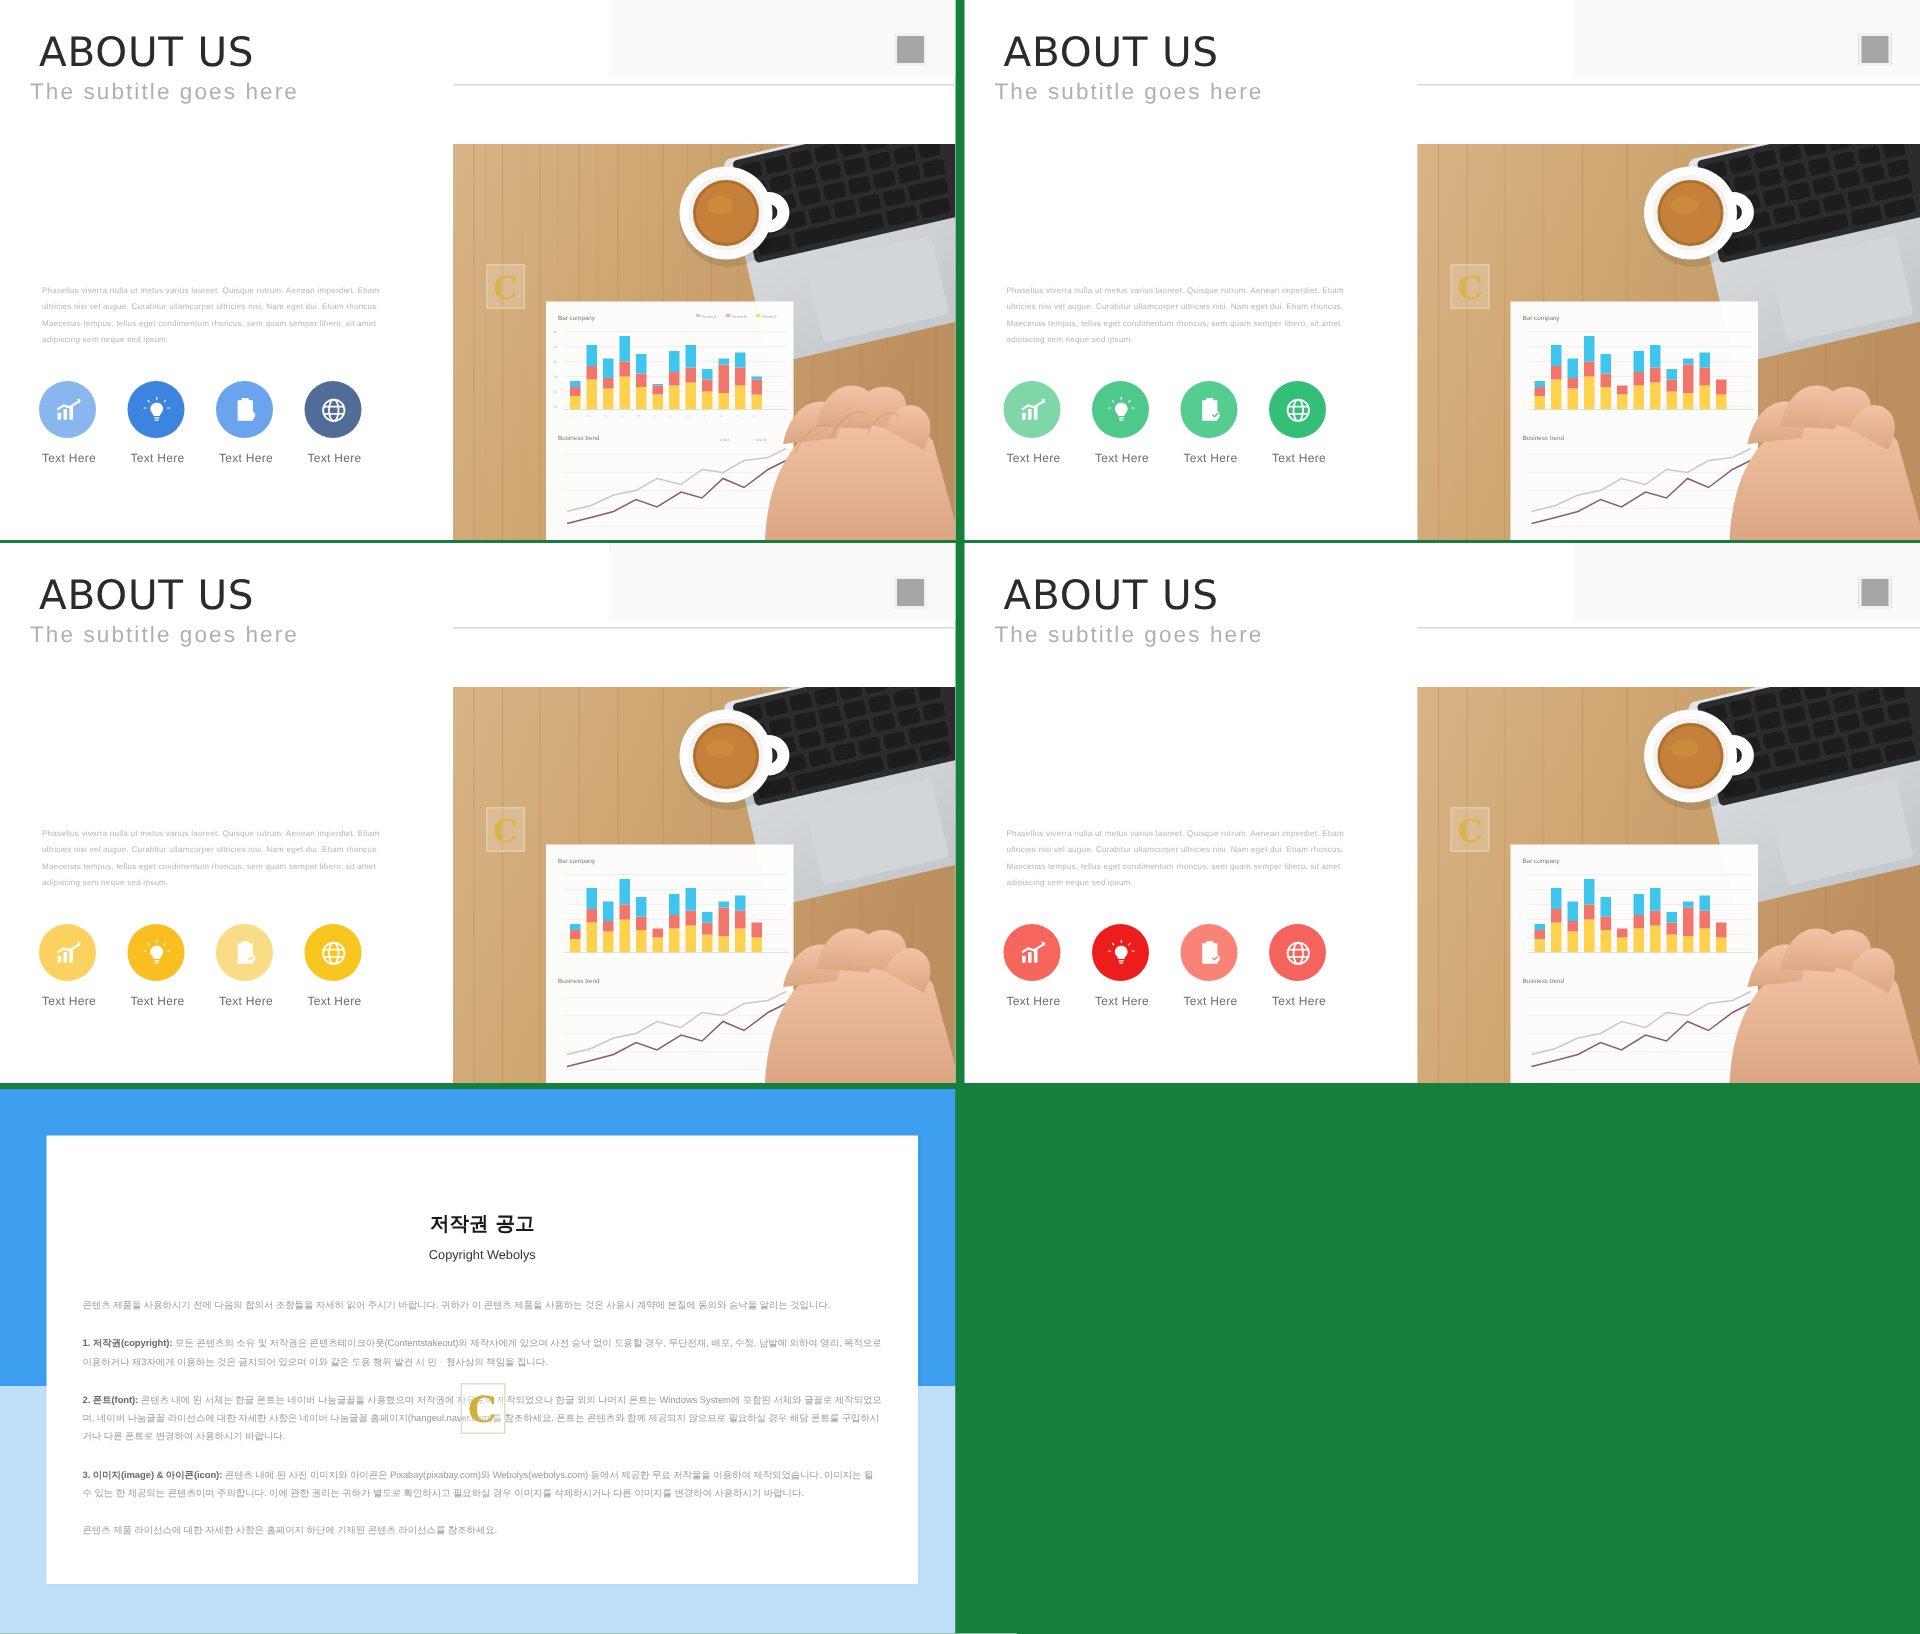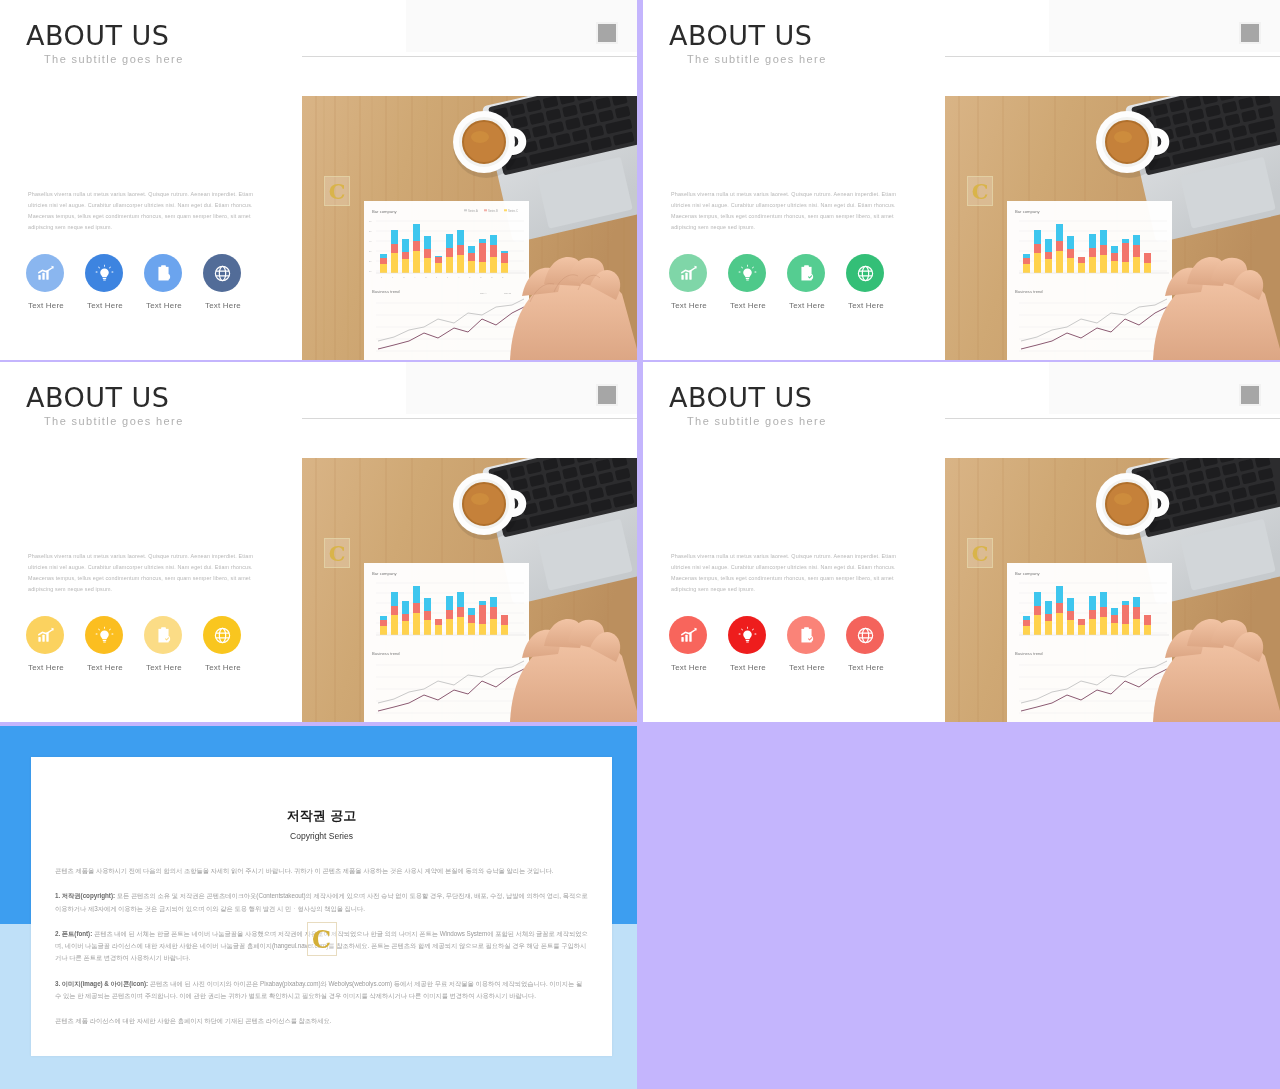--- a/index.html
+++ b/index.html
@@ -37,22 +37,22 @@
     background: #a6a6a6;
     border: 2px solid #f2f2f2;
   }
   .slide-title {
     position: absolute; left: 26px; top: 20px;
     font-size: 27px; letter-spacing: .5px;
     color: #2b2b2b; font-weight: 400;
     font-family: "DejaVu Sans", sans-serif;
   }
   .slide-sub {
-    position: absolute; left: 44px; top: 53px;
-    font-size: 11px; letter-spacing: 1.4px;
+    position: absolute; left: 20px; top: 53px;
+    font-size: 15px; letter-spacing: 1.4px;
     color: #b0b0b0; font-weight: 400;
   }
 
   
   .body-copy {
     position: absolute; left: 28px; top: 189px; width: 243px;
     font-size: 5.4px; line-height: 2.05;
     color: #b7b7b7; letter-spacing: .15px;
     text-align: left;
   }
@@ -122,21 +122,21 @@
     border: 1px solid rgba(230,215,170,.7);
     display: flex; align-items: center; justify-content: center;
     font-family: "DejaVu Serif", serif;
     font-size: 21px; font-weight: bold; color: #d9b44a;
     background: rgba(255,255,255,.18);
   }
 </style>
 </head>
 <body style="background: rgb(236, 239, 241);">
 
-<div class="canvas" style="background: #c4b5fd;">
+<div class="canvas" style="background: #15803d;">
 
   <div class="slide slide-1">
     <div class="hdr-band"></div>
     <div class="hdr-rule"></div>
     <div class="ph-square"></div>
     <div class="slide-title">ABOUT US</div>
     <div class="slide-sub">The  subtitle  goes  here</div>
     <div class="body-copy">Phasellus viverra nulla ut metus varius laoreet. Quisque rutrum. Aenean imperdiet. Etiam ultricies nisi vel augue. Curabitur ullamcorper ultricies nisi. Nam eget dui. Etiam rhoncus. Maecenas tempus, tellus eget condimentum rhoncus, sem quam semper libero, sit amet adipiscing sem neque sed ipsum.</div>
     <div class="icon-row">
       <div class="icon-cell">
@@ -944,21 +944,21 @@
       </svg>
       <div class="photo-watermark">C</div>
     </div>
   </div>
 
   <div class="slide-5">
     <div class="frame-bot" style="background: rgb(191, 224, 248);"></div>
     <div class="frame-top" style="background: rgb(61, 158, 240);"></div>
     <div class="paper">
       <div class="cr-title">저작권 공고</div>
-      <div class="cr-subtitle">Copyright Series</div>
+      <div class="cr-subtitle">Copyright Webolys</div>
       <div class="cr-body">
         <p class="cr-p"><b></b><span>콘텐츠 제품을 사용하시기 전에 다음의 합의서 조항들을 자세히 읽어 주시기 바랍니다. 귀하가 이 콘텐츠 제품을 사용하는 것은 사용시 계약에 본질에 동의와 승낙을 알리는 것입니다.</span></p>
         <p class="cr-p"><b>1. 저작권(copyright):</b><span> 모든 콘텐츠의 소유 및 저작권은 콘텐츠테이크아웃(Contentstakeout)의 제작사에게 있으며 사전 승낙 없이 도용할 경우, 무단전재, 배포, 수정, 남발에 의하여 영리, 목적으로 이용하거나 제3자에게 이용하는 것은 금지되어 있으며 이와 같은 도용 행위 발견 시 민ㆍ형사상의 책임을 집니다.</span></p>
         <p class="cr-p"><b>2. 폰트(font):</b><span> 콘텐츠 내에 된 서체는 한글 폰트는 네이버 나눔글꼴을 사용했으며 저작권에 자유로이 제작되었으나 한글 외의 나머지 폰트는 Windows System에 포함된 서체와 글꼴로 제작되었으며, 네이버 나눔글꼴 라이선스에 대한 자세한 사항은 네이버 나눔글꼴 홈페이지(hangeul.naver.com)를 참조하세요. 폰트는 콘텐츠와 함께 제공되지 않으므로 필요하실 경우 해당 폰트를 구입하시거나 다른 폰트로 변경하여 사용하시기 바랍니다.</span></p>
         <p class="cr-p"><b>3. 이미지(image) &amp; 아이콘(icon):</b><span> 콘텐츠 내에 된 사진 이미지와 아이콘은 Pixabay(pixabay.com)와 Webolys(webolys.com) 등에서 제공한 무료 저작물을 이용하여 제작되었습니다. 이미지는 될 수 있는 한 제공되는 콘텐츠이며 주의합니다. 이에 관한 권리는 귀하가 별도로 확인하시고 필요하실 경우 이미지를 삭제하시거나 다른 이미지를 변경하여 사용하시기 바랍니다.</span></p>
         <p class="cr-p"><span>콘텐츠 제품 라이선스에 대한 자세한 사항은 홈페이지 하단에 기재된 콘텐츠 라이선스를 참조하세요.</span></p>
       </div>
       <div class="cr-watermark">C</div>
     </div>
   </div>

